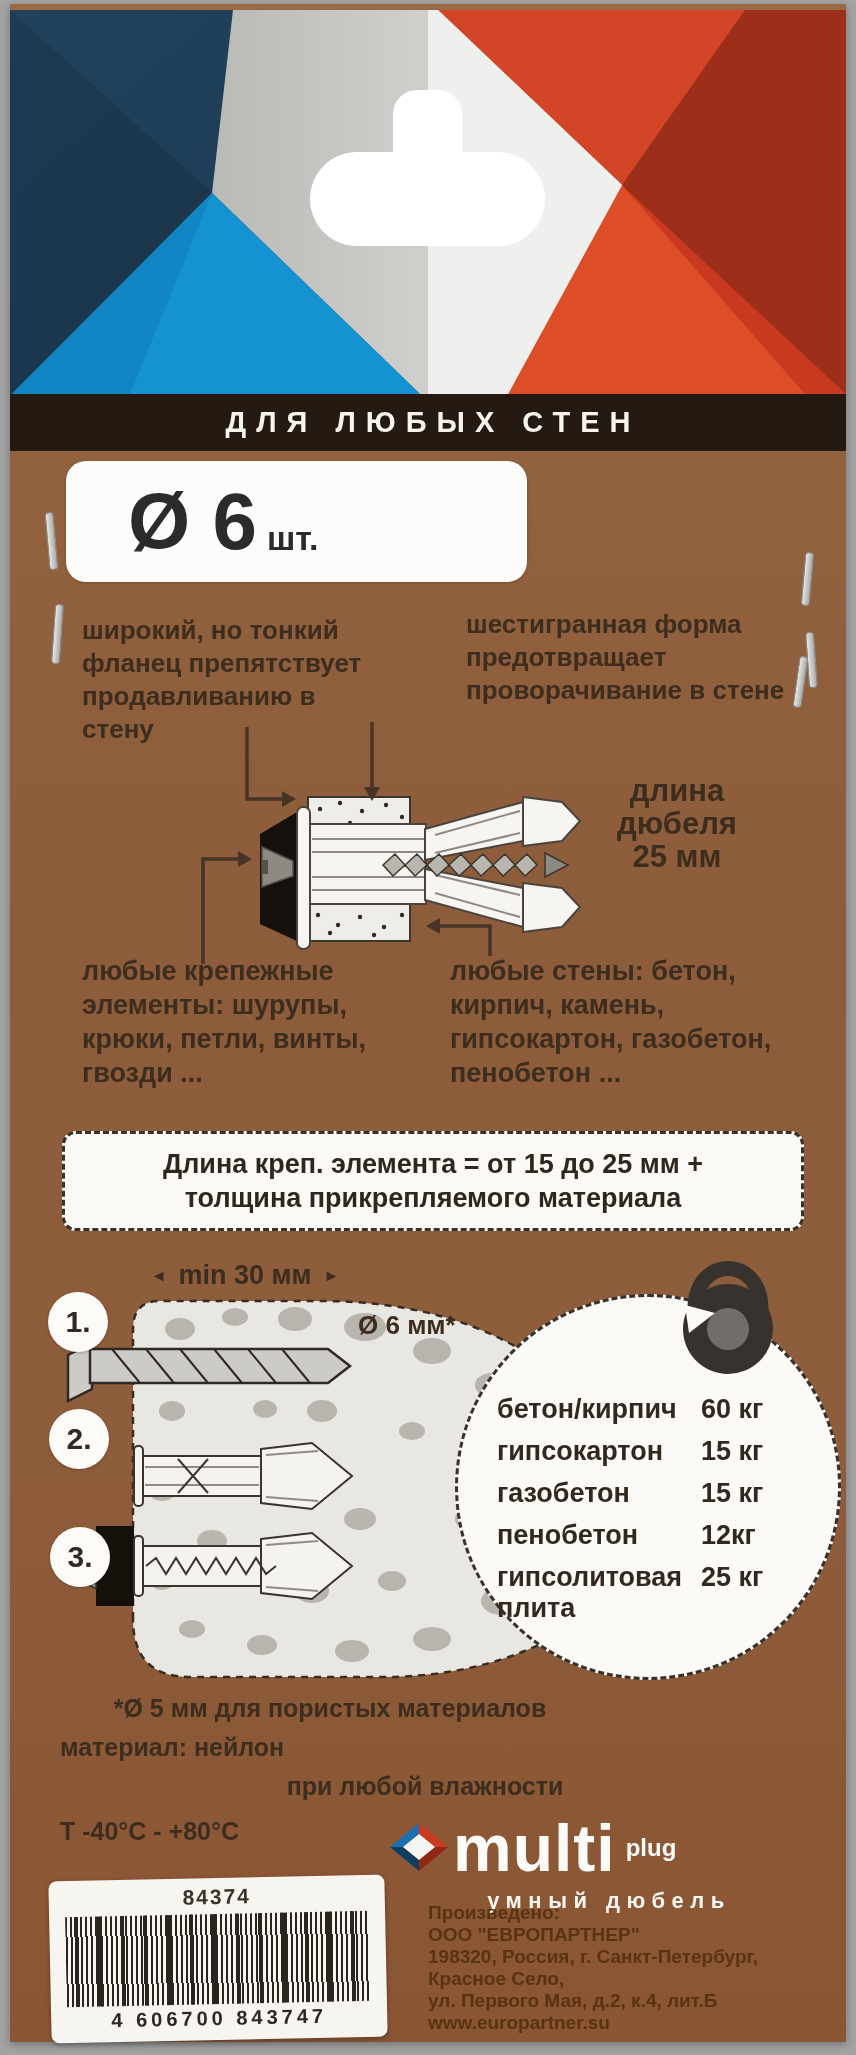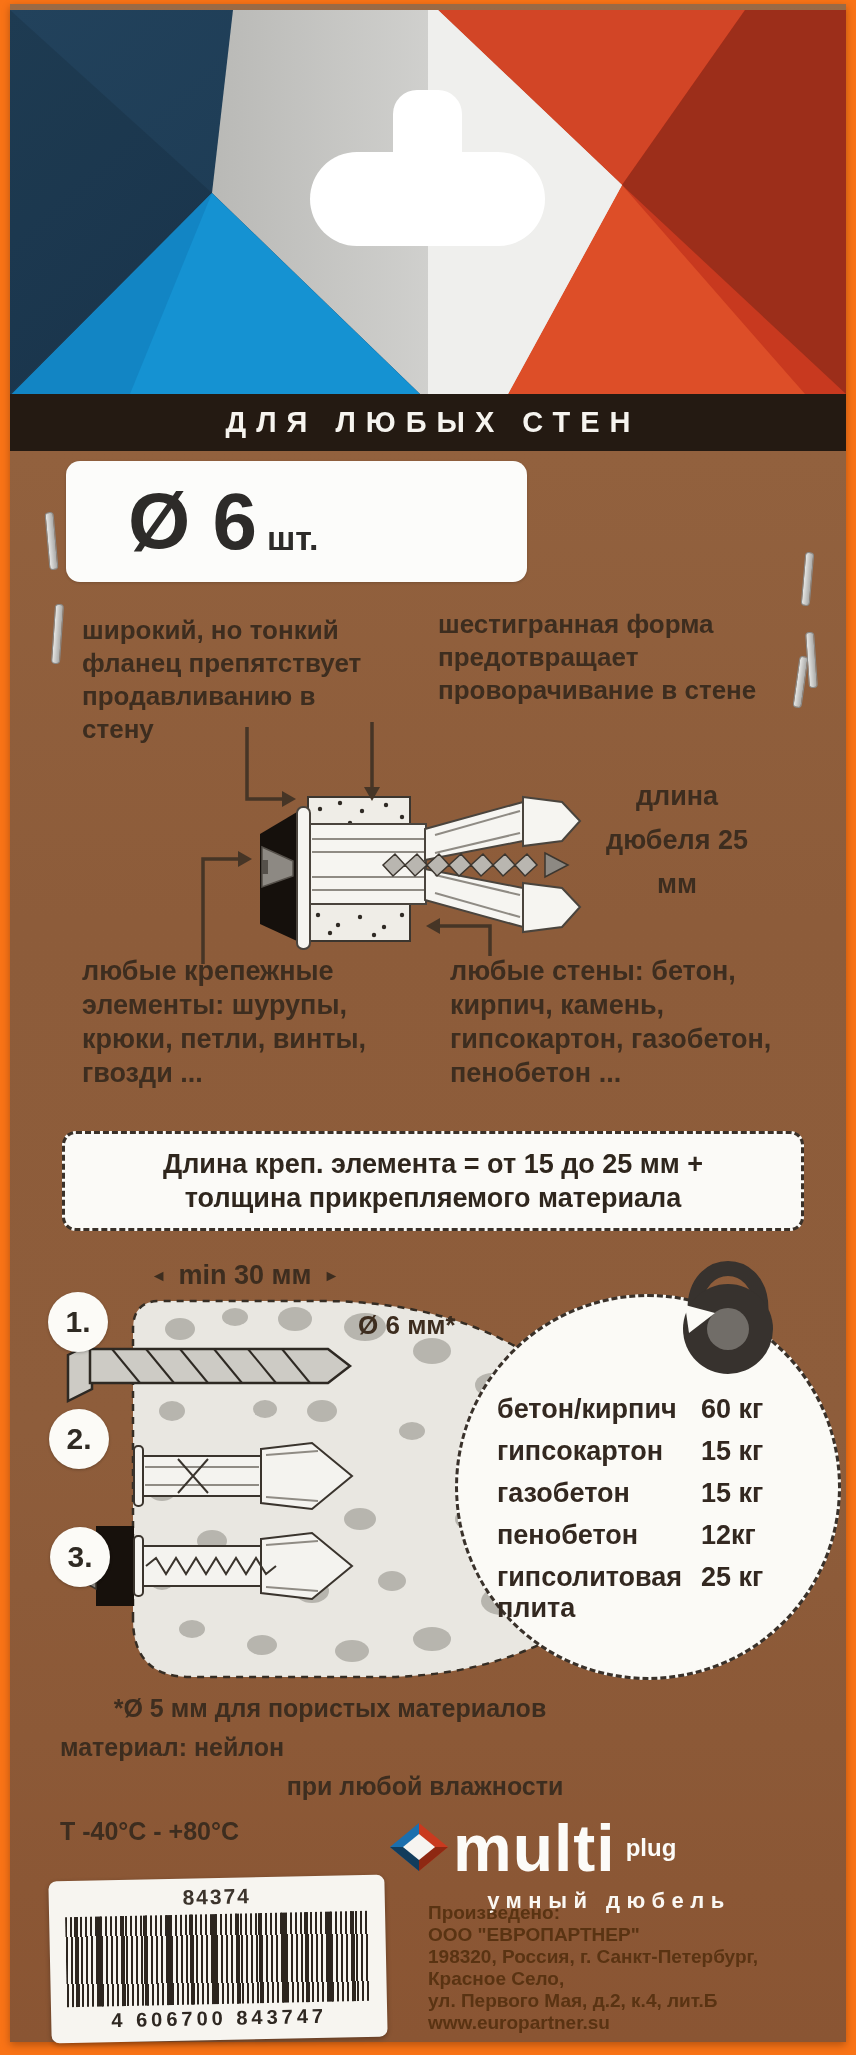--- a/index.html
+++ b/index.html
@@ -1,36 +1,36 @@
 <!DOCTYPE html>
 <html><head>
 <meta charset="utf-8">
 <style>
   html,body{margin:0;padding:0;background:#f5f5f3;font-family:"Liberation Sans",sans-serif;}
-  .stage{position:relative;width:856px;height:2055px;background:#f97316;overflow:hidden;}
+  .stage{position:relative;width:856px;height:2055px;background:#a3a3a3;overflow:hidden;}
   .card{position:absolute;left:10px;top:4px;width:836px;height:2038px;
         background:linear-gradient(180deg,#9a6a45 0%,#92613e 22%,#8d5c3a 45%,#8e5d3b 70%,#8a5533 100%);
         box-shadow:0 3px 8px rgba(0,0,0,.28);}
   .abs{position:absolute;}
   .txt{color:#3d2d1f;font-weight:bold;}
   
   .banner{left:0;top:390px;width:836px;height:57px;background:#241a12;display:flex;align-items:center;justify-content:center;}
   .banner span{color:#f6f4ef;font-size:29px;font-weight:bold;letter-spacing:10px;padding-left:10px;}
   
-  .size-box{left:56px;top:457px;width:461px;height:121px;background:#fcfcfa;border-radius:14px;
+  .size-box{left:56px;top:457px;width:461px;height:121px;background:#fcfcfa;border-radius:20px;
             display:flex;align-items:baseline;box-shadow:0 1px 3px rgba(0,0,0,.18);}
   .size-diameter{margin-left:62px;font-size:80px;font-weight:bold;color:#2d2b29;align-self:center;line-height:121px;}
   .size-qty{margin-left:86px;font-size:80px;font-weight:bold;color:#2d2b29;align-self:center;line-height:121px;}
   .size-unit{margin-left:10px;font-size:34px;font-weight:bold;color:#2d2b29;align-self:center;margin-top:34px;}
   
   .staple{width:7px;background:linear-gradient(90deg,#e7e7e5,#a9a9a7);border-radius:4px;border:1px solid #8a8a88;}
   
   .feature{font-size:26px;line-height:33px;}
   .label4{font-size:27px;line-height:34px;}
-  .dowel-length{font-size:27px;line-height:44px;text-align:center;}
+  .dowel-length{font-size:31px;line-height:33px;text-align:center;}
   
   .length-note{left:52px;top:1127px;width:736px;height:94px;background:#fbfaf7;border:3px dashed #3a3129;border-radius:14px;
                display:flex;flex-direction:column;align-items:center;justify-content:center;}
   .length-note span{font-size:27px;line-height:34px;font-weight:bold;color:#2f261d;}
   
   .min-depth{left:115px;top:1256px;width:240px;display:flex;align-items:center;justify-content:center;gap:12px;font-size:27px;}
   .min-depth .tri{font-size:16px;}
   .step-badge{width:60px;height:60px;border-radius:50%;background:#fcfbf7;display:flex;align-items:center;justify-content:center;
               font-size:30px;font-weight:bold;color:#2f2a23;box-shadow:0 1px 3px rgba(0,0,0,.25);}
   .hole-diameter{left:348px;top:1306px;font-size:26px;}
@@ -103,21 +103,21 @@
     <span class="size-unit">шт.</span>
   </div>
 
   <div class="abs staple" style="left:37px;top:508px;height:56px;transform:rotate(-5deg);"></div>
   <div class="abs staple" style="left:43px;top:600px;height:58px;transform:rotate(4deg);"></div>
   <div class="abs staple" style="left:793px;top:548px;height:52px;transform:rotate(5deg);"></div>
   <div class="abs staple" style="left:797px;top:628px;height:54px;transform:rotate(-4deg);"></div>
   <div class="abs staple" style="left:786px;top:652px;height:50px;transform:rotate(8deg);"></div>
 
   <div class="abs txt feature" style="left:72px;top:610px;width:300px;">широкий, но тонкий фланец препятствует продавливанию в стену</div>
-  <div class="abs txt feature" style="left:428px;top:604px;width:370px;">шестигранная форма предотвращает проворачивание в стене</div>
+  <div class="abs txt feature" style="left:456px;top:604px;width:370px;">шестигранная форма предотвращает проворачивание в стене</div>
 
   <svg class="abs" style="left:180px;top:715px;" width="410" height="285" viewBox="0 0 410 285">
 
     <rect x="118" y="78" width="102" height="144" fill="#efede7" stroke="#3c362f" stroke-width="2"></rect>
     <g fill="#2f2a24">
       <circle cx="130" cy="90" r="2.2"></circle>
           <circle cx="150" cy="84" r="2.2"></circle>
           <circle cx="172" cy="92" r="2.2"></circle>
       <circle cx="196" cy="86" r="2.2"></circle>
           <circle cx="212" cy="98" r="2.2"></circle>

